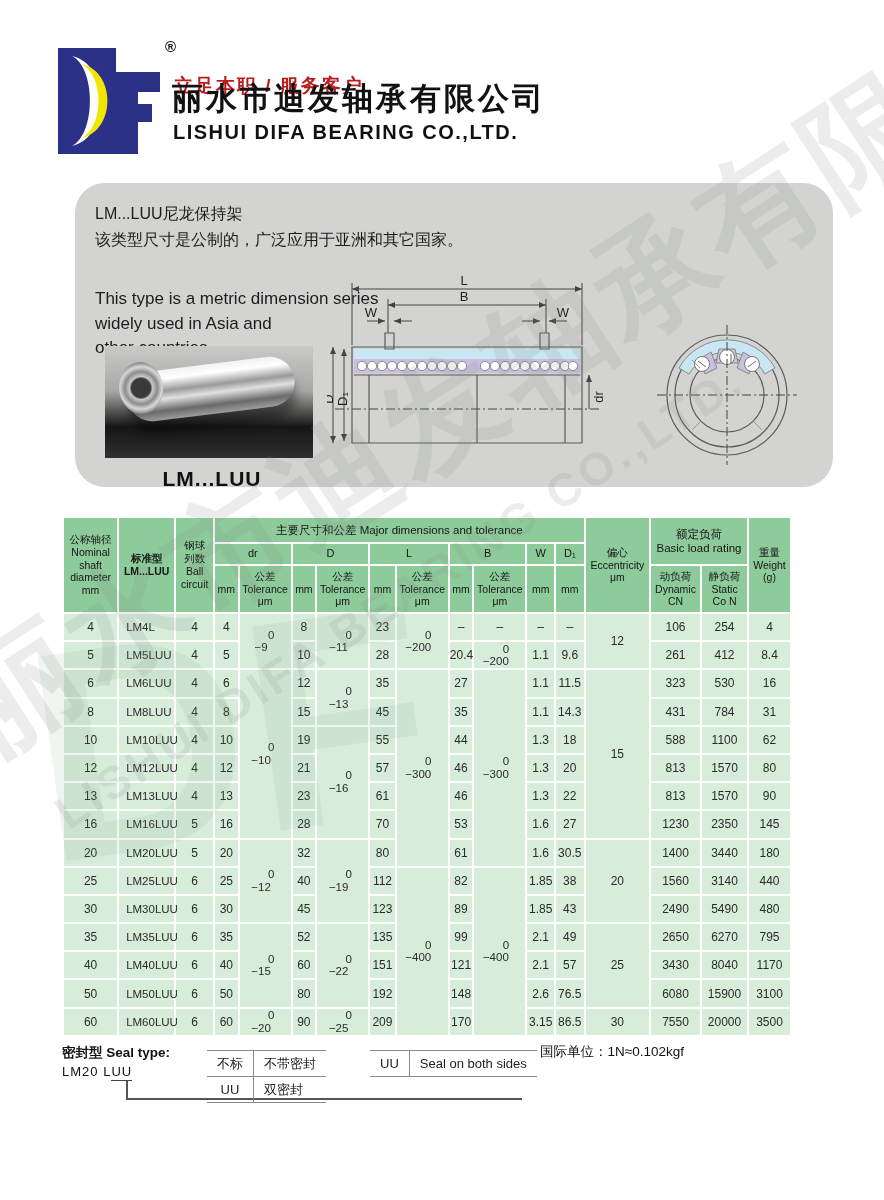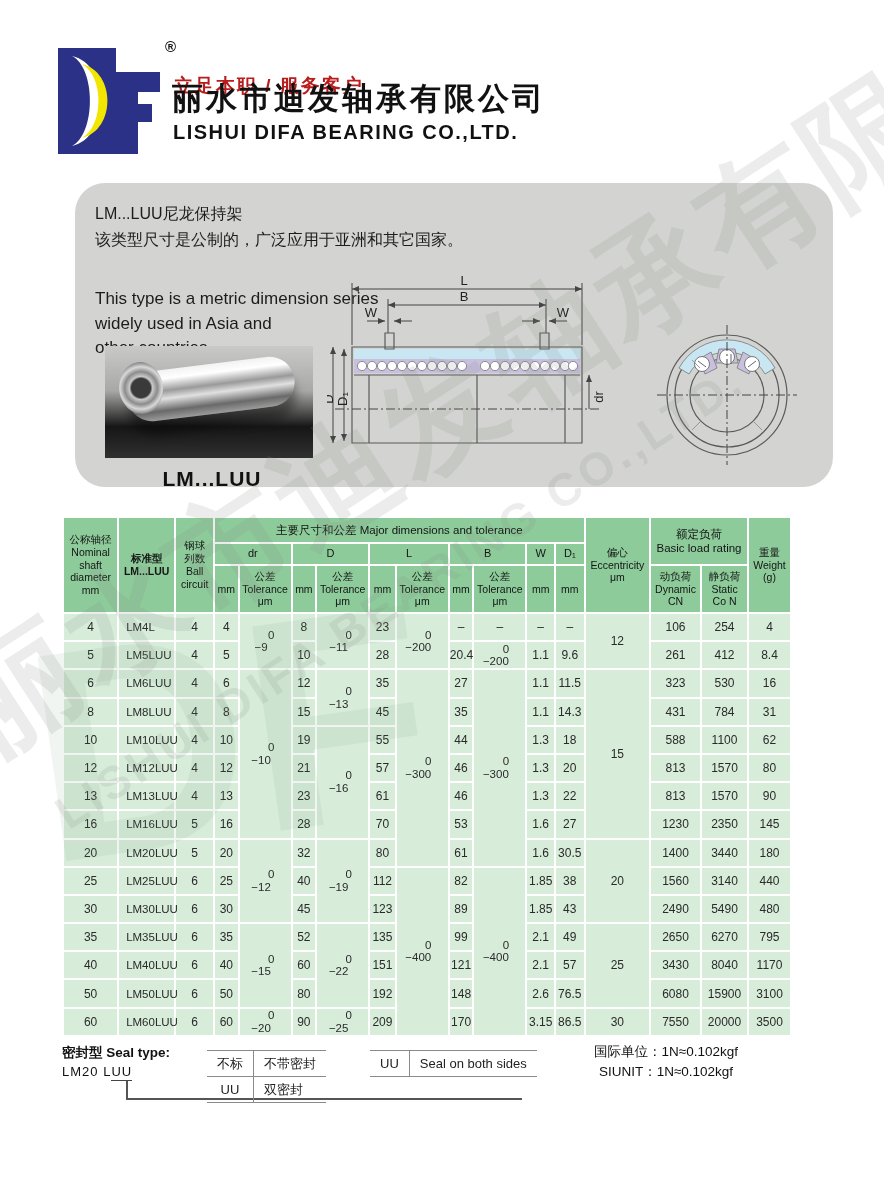--- a/index.html
+++ b/index.html
@@ -52,21 +52,21 @@
   .seal-head{left:62px;top:1044px;font-size:13.5px;font-weight:bold;color:#111;}
   .seal-example{left:62px;top:1064px;font-size:13px;color:#111;letter-spacing:1px;}
   .seal-example .uu{border-bottom:1.5px solid #444;padding-bottom:1px;}
   .elbow-v{left:126px;top:1081px;width:1.5px;height:18px;background:#555;}
   .elbow-h{left:126px;top:1098px;width:396px;height:1.5px;background:#555;}
   table.legend{border-collapse:collapse;font-size:13px;color:#222;}
   table.legend td{border-top:1.5px solid #8a8a8a;border-bottom:1.5px solid #8a8a8a;padding:3px 10px;height:19px;}
   table.legend td:first-child{border-right:1.5px solid #8a8a8a;text-align:center;}
   .legend-cn{left:207px;top:1050px;}
   .legend-en{left:370px;top:1050px;}
-  .units{left:540px;top:1042px;width:252px;text-align:center;font-size:13.5px;color:#111;line-height:1.45;}
+  .units{left:540px;top:1042px;width:252px;text-align:left;font-size:13.5px;color:#111;line-height:1.45;}
   
   .dg line,.dg path,.dg rect,.dg circle{vector-effect:non-scaling-stroke;}
   .dim{stroke:#444;stroke-width:1;fill:none;}
   .body-ln{stroke:#5a5a5a;stroke-width:1.2;fill:none;}
   .dg text{font-family:"Liberation Sans","DejaVu Sans",sans-serif;font-size:13px;fill:#222;}
 </style>
 </head>
 <body>
 
 <div class="abs logo-box">
@@ -619,14 +619,13 @@
   <tbody>
   <tr>
     <td>UU</td>
     <td>Seal on both sides</td>
   </tr>
 </tbody>
   </table>
 
 <div class="abs units">
   <div>国际单位：1N≈0.102kgf</div>
-  <div>SIUNIT：1N≈0.102kgf</div>
 </div>
 
 </body></html>

